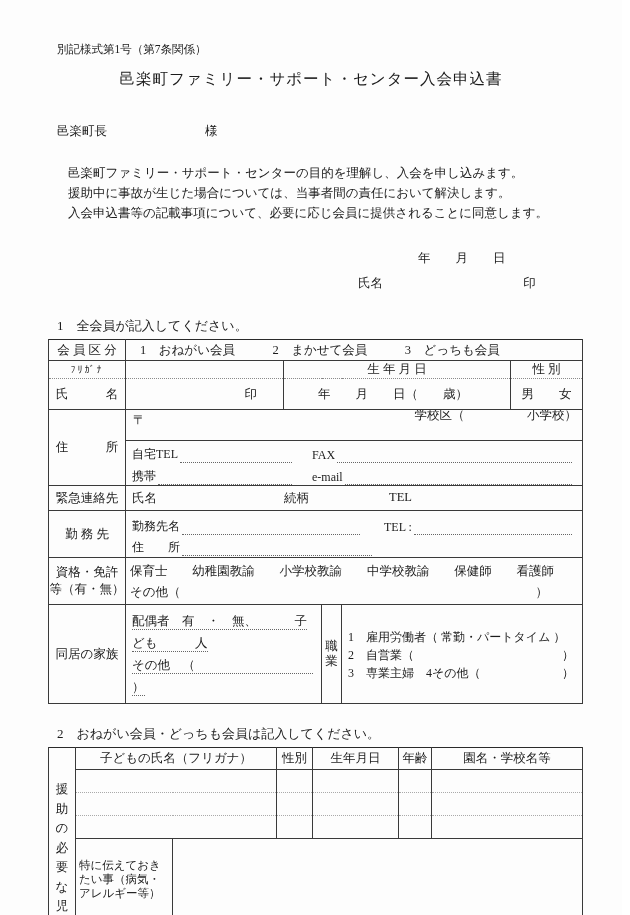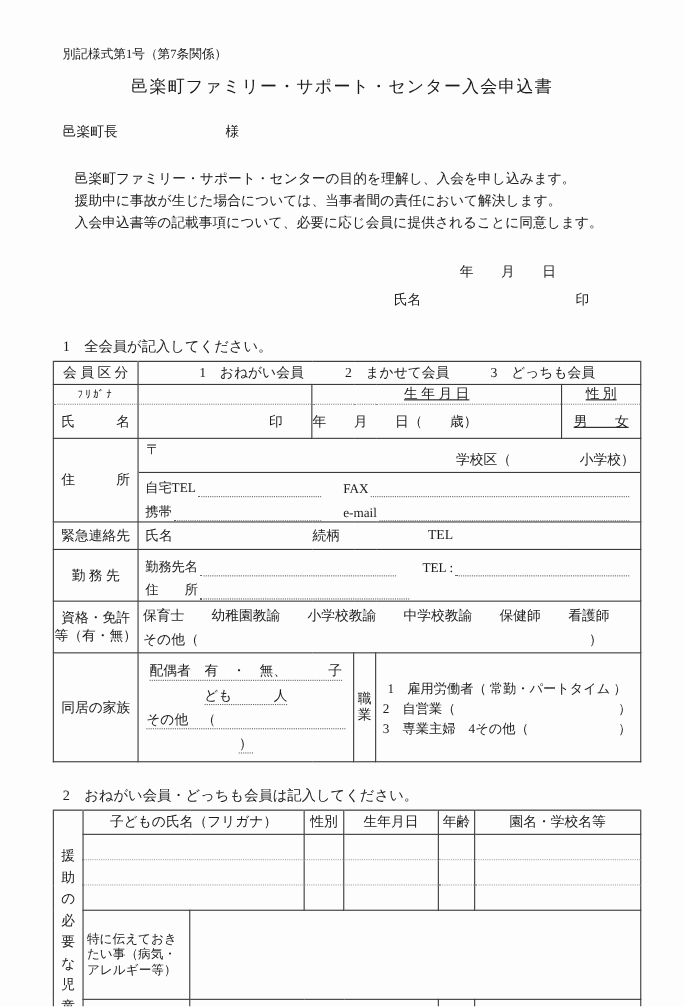--- a/index.html
+++ b/index.html
@@ -8,49 +8,49 @@
     position: relative;
     width: 622px; height: 915px;
     background: #fdfdfd;
     color: #1b1b1b;
     font-family: "Liberation Serif", "DejaVu Serif", serif;
     font-size: 12.5px;
     overflow: hidden;
   }
   .form-code { padding: 42px 0 0 57px; font-size: 11.5px; }
   .doc-title { text-align: center; margin-top: 12px; font-size: 15.5px; letter-spacing: 1px; font-weight: 500; }
-  .addressee { margin: 22px 0 0 57px; }
+  .addressee { margin: 33px 0 0 57px; }
   .addressee .suffix { margin-left: 98px; }
   .pledge { margin: 23px 15px 0 68px; line-height: 20px; }
   .date-line { margin-top: 27px; padding-left: 418px; }
   .sig-line { margin-top: 8px; padding-left: 358px; }
   .sig-line .seal { margin-left: 137px; }
   .sec-heading { margin: 25px 0 4px 57px; font-size: 13px; }
   .sec-heading2 { margin: 21px 0 4px 57px; font-size: 13px; }
 
   table { border-collapse: collapse; table-layout: fixed; margin-left: 48px; width: 534px; }
   table { border: 1.5px solid #2a2a2a; }
-  td { border: 1px solid #3a3a3a; border-top: none; vertical-align: middle; font-size: 12.5px; overflow: hidden; text-align: center; }
+  td { border: 1px solid #3a3a3a; border-top: none; vertical-align: middle; font-size: 12.5px; overflow: hidden; }
   tr.dotsep td { border-bottom: 1px dotted #8a8a8a; }
   tr.dotsep-lt td { border-bottom: 1px dotted #aaa; }
 
   td.lbl { text-align: center; }
   td.lbl-sm { text-align: center; font-size: 10px; letter-spacing: 2px; }
   .pad-l { padding-left: 14px; }
 
   
   .name-cell { text-align: right; padding-right: 26px; }
-  .birth-entry { text-align: left; padding-right: 8px; }
-  .center { text-align: center; text-decoration: underline; }
+  .birth-entry { text-align: center; padding-right: 8px; }
+  .center { text-align: center; }
 
   
   td.no-pad { padding: 0; vertical-align: top; }
   .addr-top { position: relative; height: 31px; border-bottom: 1px solid #3a3a3a; }
   .addr-postal { position: absolute; left: 7px; top: 2px; }
-  .addr-school { position: absolute; right: 5px; bottom: 2px; }
+  .addr-school { position: absolute; right: 5px; bottom: 16px; }
   .hline { display: flex; align-items: flex-end; padding: 0 8px 0 6px; height: 22px; font-size: 12px; }
   .hline .fill { flex: 1 1 auto; border-bottom: 1px dotted #666; height: 14px; margin: 0 2px; }
   .hline .fix { flex: 0 0 auto; border-bottom: 1px dotted #666; height: 14px; margin: 0 2px; }
   .hline .gap { flex: 0 0 auto; }
 
   
   .emg { display: flex; padding-left: 6px; }
   .emg .rel { margin-left: 127px; }
   .emg .tel { margin-left: 80px; }
 

